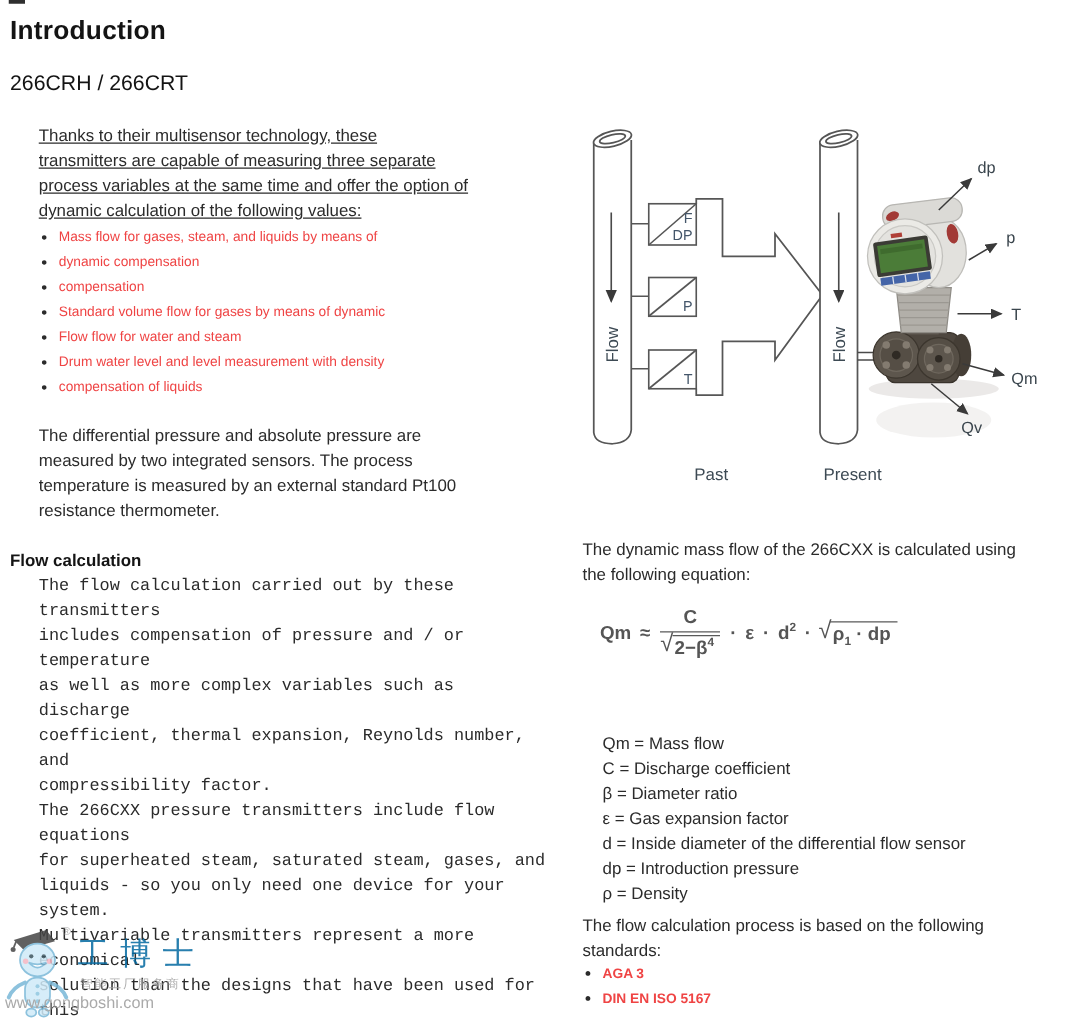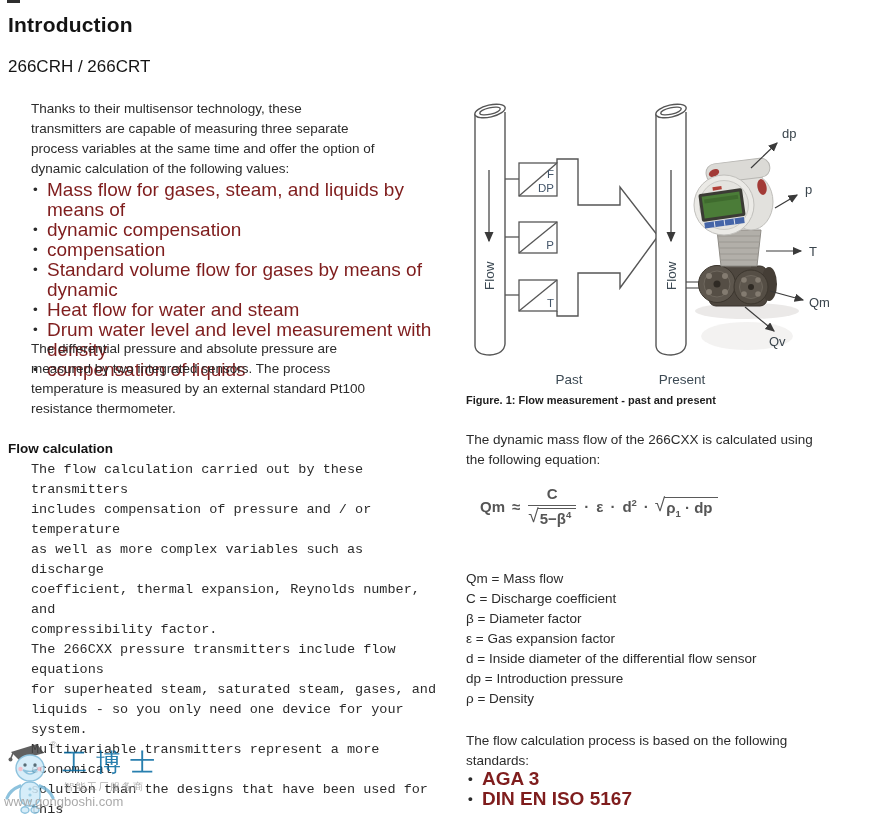--- a/index.html
+++ b/index.html
@@ -2,36 +2,36 @@
 <html><head>
 <meta charset="utf-8">
 <style>
   html,body{margin:0;padding:0;background:#ffffff;}
   .page{position:relative;width:871px;height:822px;background:#fff;overflow:hidden;
         font-family:"Liberation Sans",sans-serif;color:#2b2b2b;}
   .abs{position:absolute;}
   .h1{left:8px;top:13px;font-size:21px;font-weight:bold;color:#141414;letter-spacing:.2px;}
   .h2{left:8px;top:57px;font-size:17px;font-weight:normal;color:#141414;}
   .body-text{font-size:13.5px;line-height:20px;color:#2b2b2b;white-space:pre-line;width:406px;}
-  .p-intro{left:31px;top:99px;}
+  .p-intro{left:31px;top:99px;text-decoration:underline;}
   .p-sensors{left:31px;top:339px;}
   .h3{left:8px;top:441px;font-size:13.5px;font-weight:bold;color:#141414;}
   .p-flow{left:31px;top:460px;font-family:Liberation Mono, monospace;}
   ul.bullets{list-style:none;margin:0;padding:0;}
-  ul.bullets li{position:relative;padding-left:16px;font-size:19px;line-height:20px;color:#7f1d1d;}
+  ul.bullets li{position:relative;padding-left:16px;font-size:11px;line-height:20px;color:#ef4444;}
   ul.bullets li::before{content:"•";position:absolute;left:2px;top:0;font-size:13.5px;color:#2b2b2b;}
   .features{left:31px;top:180px;width:406px;}
   .standards-list{left:466px;top:769px;width:400px;}
   .topmark{left:7px;top:0;width:13px;height:3px;background:#2f2f2f;}
   .fig-svg{left:463px;top:98px;}
   .caption{left:466px;top:394px;font-size:11px;font-weight:bold;color:#1d1d1d;}
   .p-eqintro{left:466px;top:430px;width:400px;}
   .p-defs{left:466px;top:569px;font-size:13.5px;line-height:20px;}
   .p-stdintro{left:466px;top:731px;width:400px;}
-  .defs{list-style:none;margin:0;padding:0;}
+  .defs{list-style:none;margin:16px;padding:0;}
   
   .eq{left:479px;top:486px;display:flex;align-items:center;gap:5px;
       color:#555555;font-size:15px;font-weight:bold;}
   .eq .sp{padding:0 1px;}
   .frac{display:inline-flex;flex-direction:column;align-items:center;margin:0 2px;}
   .frac-num{line-height:1.1;padding:0 4px 2px;}
   .frac-den{border-top:1.6px solid #5a5a5a;display:inline-flex;align-items:flex-start;padding-top:2px;line-height:1.1;}
   .radical{font-size:19px;line-height:.85;font-weight:normal;margin-right:-1px;}
   .radicand{border-top:1.6px solid #5a5a5a;padding:1px 5px 0 2px;line-height:1.15;white-space:nowrap;}
   .sqrt{display:inline-flex;align-items:flex-start;}
@@ -60,21 +60,21 @@
   <div class="abs body-text p-intro">Thanks to their multisensor technology, these
 transmitters are capable of measuring three separate
 process variables at the same time and offer the option of
 dynamic calculation of the following values:</div>
 
   <ul class="abs bullets features">
     <li>Mass flow for gases, steam, and liquids by means of</li>
     <li>dynamic compensation</li>
     <li>compensation</li>
     <li>Standard volume flow for gases by means of dynamic</li>
-    <li>Heat flow for water and steam</li>
+    <li>Flow flow for water and steam</li>
     <li>Drum water level and level measurement with density</li>
     <li>compensation of liquids</li>
   </ul>
 
   <div class="abs body-text p-sensors">The differential pressure and absolute pressure are
 measured by two integrated sensors. The process
 temperature is measured by an external standard Pt100
 resistance thermometer.</div>
 
   <div class="abs h3">Flow calculation</div>
@@ -203,50 +203,49 @@
     <text x="319" y="40" font-size="13" fill="#3a454d">dp</text>
     <text x="342" y="96" font-size="13" fill="#3a454d">p</text>
     <text x="346" y="158" font-size="13" fill="#3a454d">T</text>
     <text x="346" y="209" font-size="13" fill="#3a454d">Qm</text>
     <text x="306" y="248" font-size="13" fill="#3a454d">Qv</text>
 
     <text x="106" y="286" text-anchor="middle" font-size="13.5" fill="#3d4a54">Past</text>
     <text x="219" y="286" text-anchor="middle" font-size="13.5" fill="#3d4a54">Present</text>
   </svg>
 
-  <div class="abs caption">Figure. 1: Flow measurement - past and present</div>
 
   <div class="abs body-text p-eqintro">The dynamic mass flow of the 266CXX is calculated using
 the following equation:</div>
 
   <div class="abs eq">
     <span class="sp">Qm</span>
     <span class="sp">≈</span>
     <span class="frac">
       <span class="frac-num">C</span>
       <span class="frac-den">
         <span class="radical">√</span>
-          <span class="radicand"><span>5−β</span><sup>4</sup></span>
+          <span class="radicand"><span>2−β</span><sup>4</sup></span>
       </span>
     </span>
     <span class="sp">·</span>
     <span class="sp">ε</span>
     <span class="sp">·</span>
     <span class="sp"><span>d</span><sup>2</sup></span>
     <span class="sp">·</span>
     <span class="sqrt">
       <span class="radical">√</span>
         <span class="radicand"><span>ρ</span><sub>1</sub> <span>·</span> <span>dp</span></span>
     </span>
   </div>
 
   <ul class="abs defs p-defs">
     <li>Qm = Mass flow</li>
     <li>C = Discharge coefficient</li>
-    <li>β = Diameter factor</li>
+    <li>β = Diameter ratio</li>
     <li>ε = Gas expansion factor</li>
     <li>d = Inside diameter of the differential flow sensor</li>
     <li>dp = Introduction pressure</li>
     <li>ρ = Density</li>
   </ul>
 
   <div class="abs body-text p-stdintro">The flow calculation process is based on the following
 standards:</div>
 
   <ul class="abs bullets standards-list">

